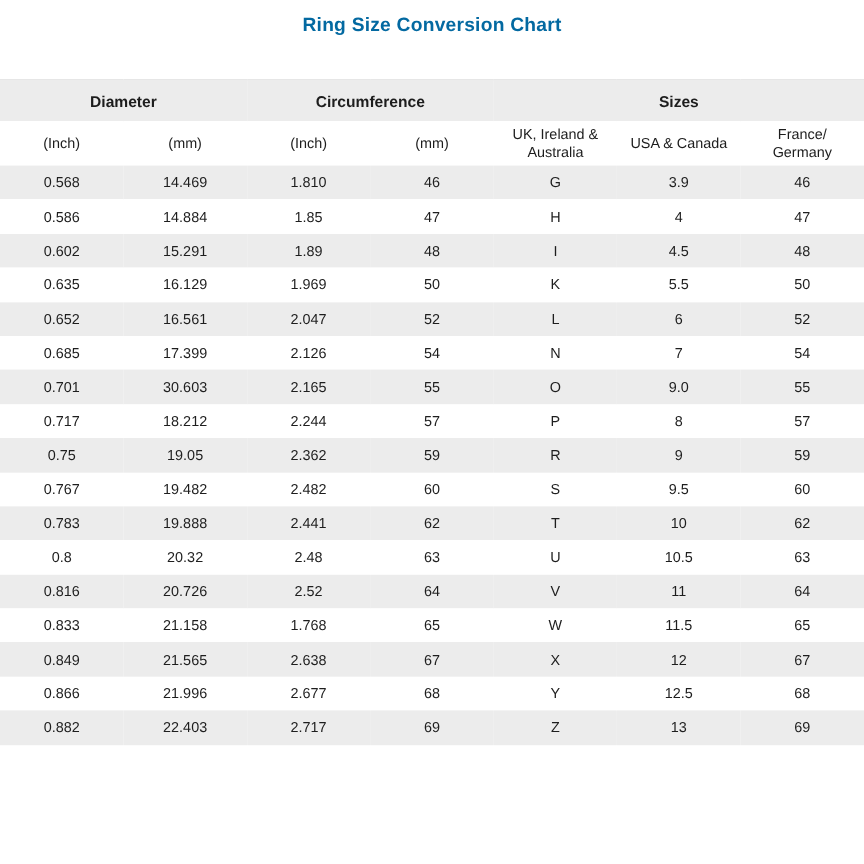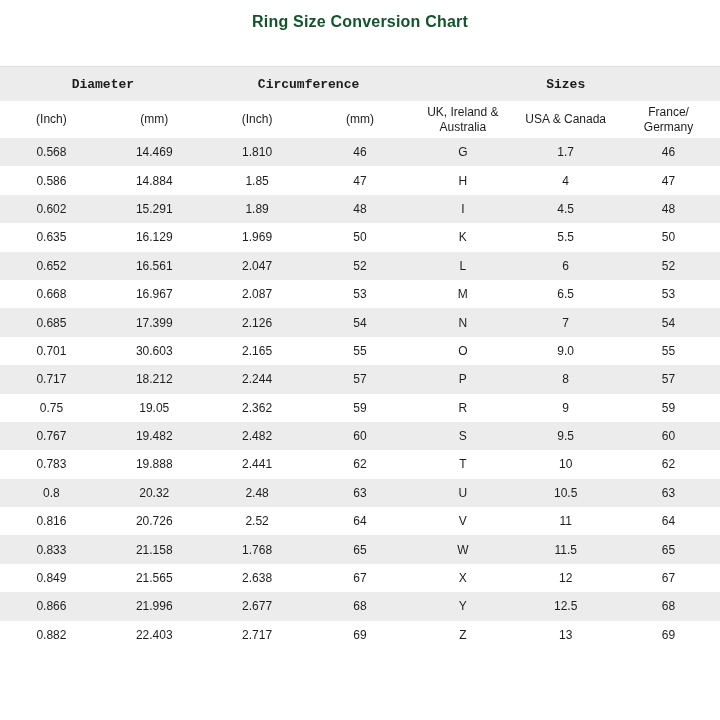--- a/index.html
+++ b/index.html
@@ -12,40 +12,39 @@
     font-family: "Liberation Sans", sans-serif;
     color: #1d1d1d;
   }
   .page-title {
     margin: 0;
     padding-top: 13px;
     height: 19px;
     text-align: center;
     font-size: 16px;
     font-weight: bold;
-    color: #14532d;
+    color: #0369a1;
     letter-spacing: 0.2px;
   }
   table.ring-table {
     width: 720px;
     border-collapse: collapse;
     table-layout: fixed;
     margin-top: 34px;
   }
   table.ring-table col { width: 102.857px; }
   .group-row th {
     background: #ececec;
     height: 34px;
     font-size: 13px;
     font-weight: bold;
     text-align: center;
     vertical-align: middle;
     border-top: 1px solid #e0e0e0;
     padding: 0;
-    font-family: Liberation Mono, monospace;
   }
   .subhead-row th {
     background: #ffffff;
     height: 37px;
     font-size: 12px;
     font-weight: normal;
     text-align: center;
     vertical-align: middle;
     padding: 0 6px;
     line-height: 1.25;
@@ -92,21 +91,21 @@
         <th>France/ Germany</th>
       </tr>
   </thead>
   <tbody>
       <tr>
         <td>0.568</td>
         <td>14.469</td>
         <td>1.810</td>
         <td>46</td>
         <td>G</td>
-        <td>1.7</td>
+        <td>3.9</td>
         <td>46</td>
       </tr>
       <tr>
         <td>0.586</td>
         <td>14.884</td>
         <td>1.85</td>
         <td>47</td>
         <td>H</td>
         <td>4</td>
         <td>47</td>
@@ -132,29 +131,20 @@
       <tr>
         <td>0.652</td>
         <td>16.561</td>
         <td>2.047</td>
         <td>52</td>
         <td>L</td>
         <td>6</td>
         <td>52</td>
       </tr>
       <tr>
-        <td>0.668</td>
-        <td>16.967</td>
-        <td>2.087</td>
-        <td>53</td>
-        <td>M</td>
-        <td>6.5</td>
-        <td>53</td>
-      </tr>
-      <tr>
         <td>0.685</td>
         <td>17.399</td>
         <td>2.126</td>
         <td>54</td>
         <td>N</td>
         <td>7</td>
         <td>54</td>
       </tr>
       <tr>
         <td>0.701</td>

